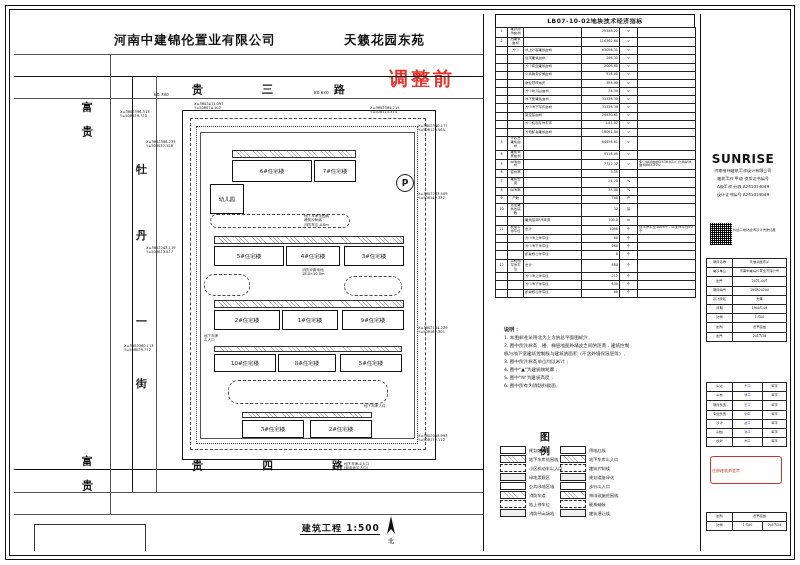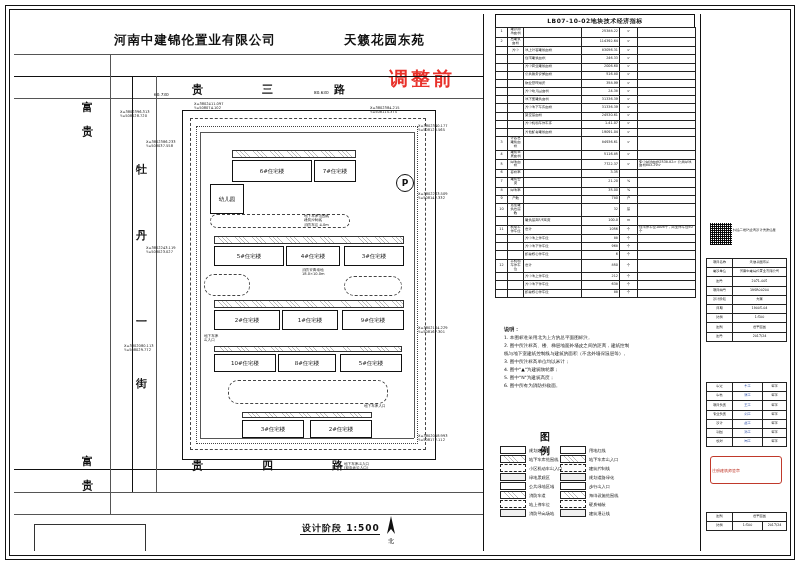--- a/index.html
+++ b/index.html
@@ -188,21 +188,21 @@
     <div class="tiny" style="left:404px;top:312px;">X=3802104.229<br>Y=508167.301</div>
     <div class="tiny" style="left:404px;top:420px;">X=3802018.993<br>Y=508172.112</div>
     <div class="tiny" style="left:132px;top:126px;">X=3802386.233<br>Y=508037.558</div>
     <div class="tiny" style="left:132px;top:232px;">X=3802243.119<br>Y=508023.027</div>
     <div class="tiny" style="left:110px;top:330px;">X=3802080.113<br>Y=508029.772</div>
     <div class="tiny" style="left:106px;top:96px;">X=3802396.313<br>Y=508028.720</div>
     <div class="tiny" style="left:180px;top:88px;">X=3802411.097<br>Y=508074.102</div>
     <div class="tiny" style="left:356px;top:92px;">X=3802384.215<br>Y=508115.375</div>
     <div class="tiny" style="left:330px;top:448px;">地下车库出入口<br>(双向坡道入口)</div>
 
-    <div class="plan-title" style="left:288px;top:508px;">设计阶段 1:500</div>
+    <div class="plan-title" style="left:288px;top:508px;">建筑工程 1:500</div>
     <div class="plan-title-rule" style="left:286px;top:520px;width:80px;"></div>
     <div class="northmark" style="left:372px;top:500px;">
       <svg width="10" height="22" viewBox="0 0 10 22">
         <polygon points="5,2 9,20 5,15 1,20" fill="#111"></polygon>
       </svg>
       <div>北</div>
     </div>
 
     <div style="position:absolute;left:20px;top:510px;width:110px;height:26px;border:0.6px solid #333;border-bottom:none;
                 background-image:repeating-linear-gradient(90deg,#999 0,#999 .5px,transparent .5px,transparent 6px);"></div>
@@ -541,20 +541,27 @@
         </div>
         <div class="lg-row" style="left: 60px; top: 79px;">
           <span class="lg-sw" style="background: rgb(240, 240, 240);"></span>
           <span class="lg-tx">建筑退让线</span>
         </div>
       </div>
   </div>
 
   <div class="tb"></div>
 
+  <div class="logo">
+    <div class="big"><span class="sun">SUNRISE</span></div>
+    <div class="cn">河南省纬建筑工程设计有限公司</div>
+    <div class="cn">建筑工程 甲级 资质证书编号</div>
+    <div class="cn">A级工程 分级 A241014049</div>
+    <div class="cn">设计证书编号 A241014049</div>
+  </div>
   <div class="qr"></div>
   <div class="qrtxt">扫描二维码查询设计资质信息</div>
 
   <table class="tbl2" style="top:258px;">
     <colgroup>
         <col style="width:26px">
         <col style="width:54px">
       </colgroup>
     <tbody id="tb-rows">
         <tr>

